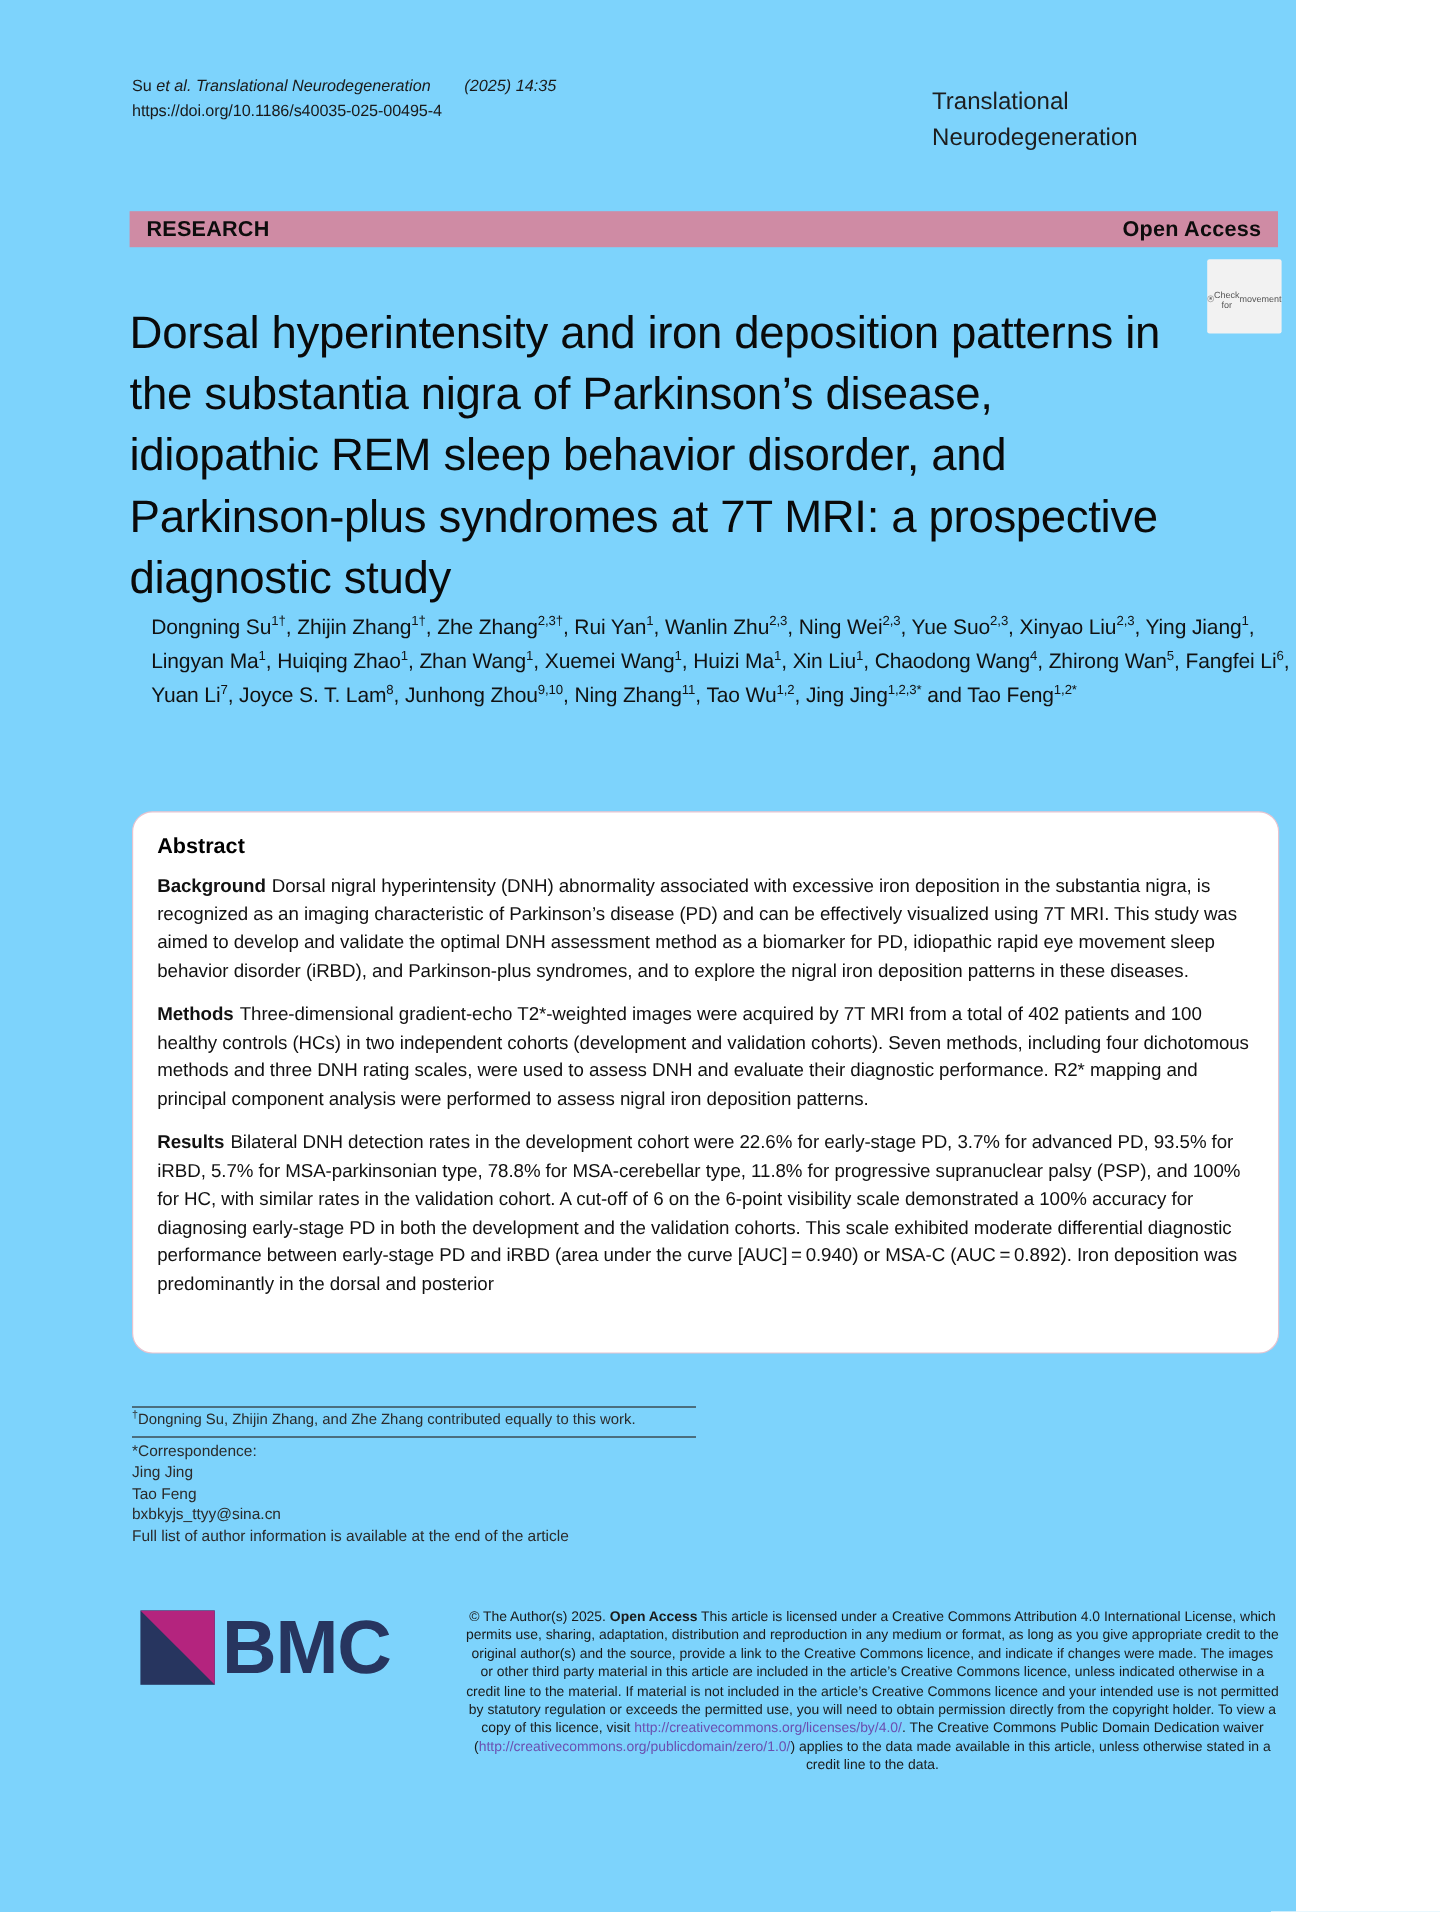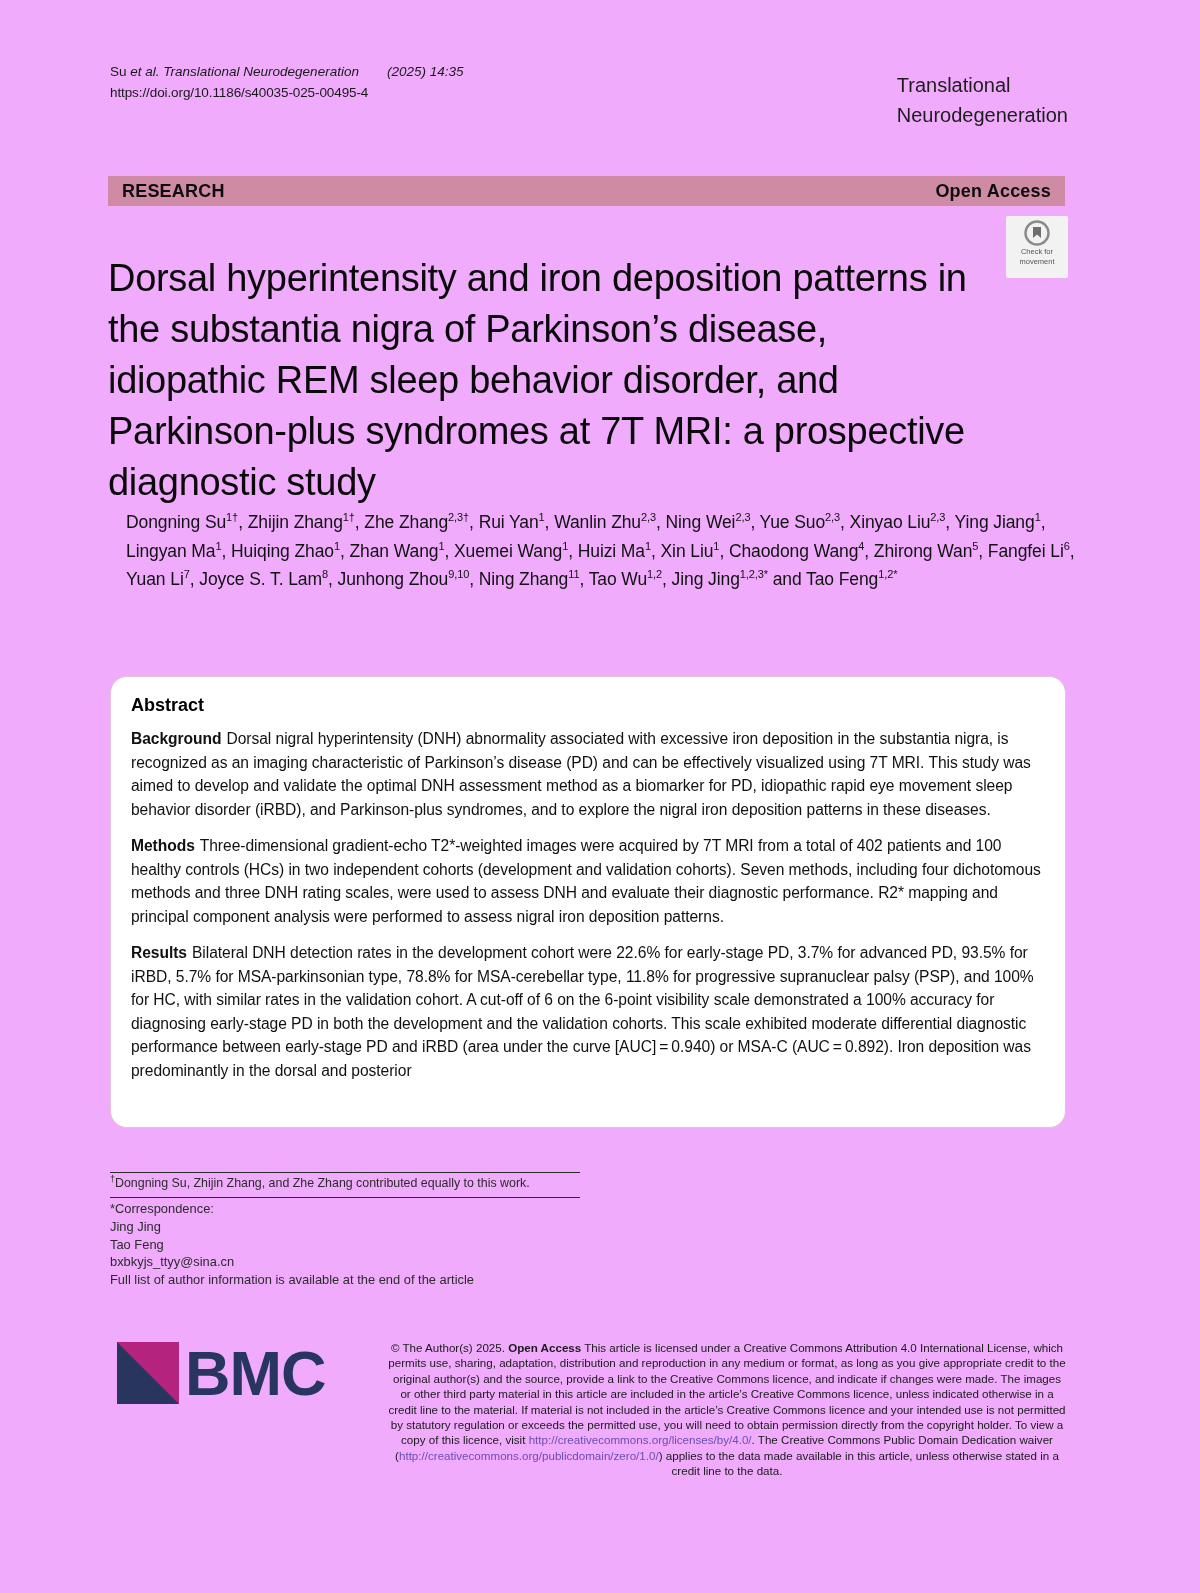--- a/index.html
+++ b/index.html
@@ -11,23 +11,23 @@
     width: 1200px;
     height: 1593px;
     position: relative;
     font-family: "Liberation Sans", sans-serif;
     color: #000000;
     overflow: hidden;
   }
   .page {
     position: absolute;
     left: 0; top: 0;
-    width: 1200px;
+    width: 1080px;
     height: 1593px;
-    background: #f0abfc;
+    background: #7dd3fc;
   }
 
   
   .runhead {
     position: absolute;
     left: 110px;
     top: 62px;
     width: 620px;
     font-size: 13.5px;
     line-height: 20px;
@@ -72,21 +72,21 @@
   
   .crossmark {
     position: absolute;
     left: 1006px;
     top: 216px;
     width: 62px;
     height: 62px;
     background: #f2f2f2;
     border-radius: 2px;
     display: flex;
-    flex-direction: column;
+    flex-direction: row;
     align-items: center;
     justify-content: flex-start;
     padding-top: 4px;
     box-sizing: border-box;
   }
   .crossmark .cm-label {
     font-size: 7.5px;
     line-height: 9px;
     color: #555;
     text-align: center;

